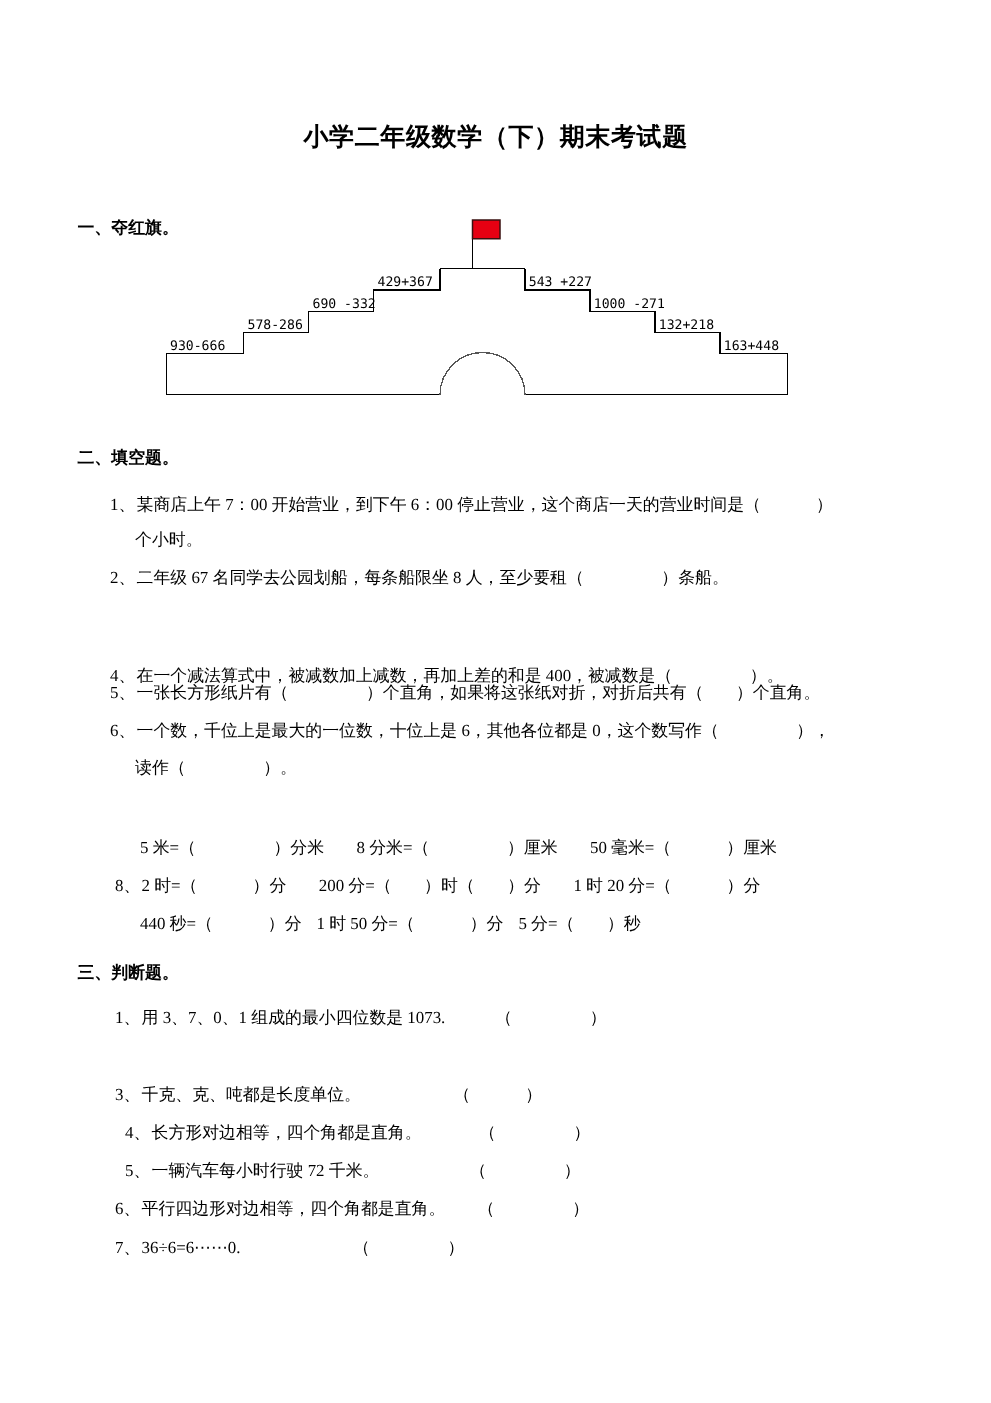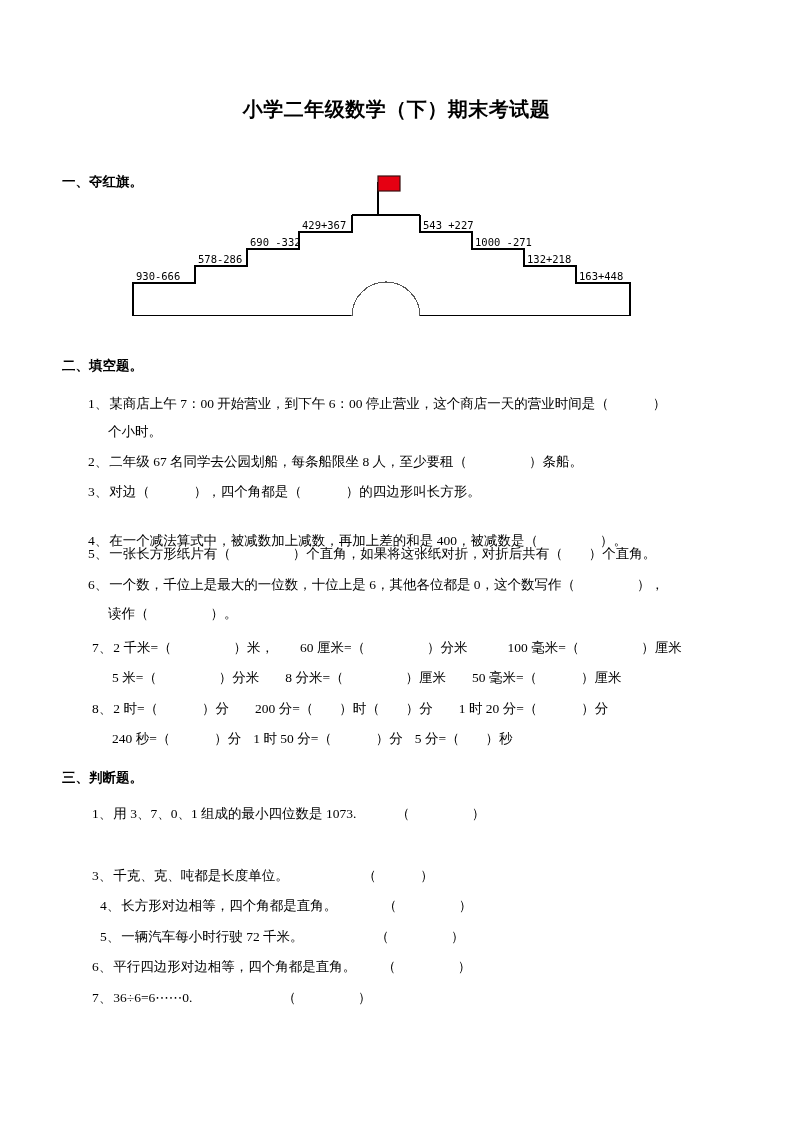--- a/index.html
+++ b/index.html
@@ -128,53 +128,47 @@
     <span class="num">1、</span><span>某商店上午 7：00 开始营业，到下午 6：00 停止营业，这个商店一天的营业时间是（</span><span class="blank-md"></span><span>）</span>
   </div>
   <div class="q" style="left:108px; top:424px;">
     <span>个小时。</span>
   </div>
 
   <div class="q" style="left:88px; top:454px;">
     <span class="num">2、</span><span>二年级 67 名同学去公园划船，每条船限坐 8 人，至少要租（</span><span class="blank-lg"></span><span>）条船。</span>
   </div>
 
-  <div class="q" style="left:88px; top:484px;">
-    <span class="num">3、</span><span>对边（</span><span class="blank-md"></span><span>），四个角都是（</span><span class="blank-md"></span><span>）的四边形叫长方形。</span>
-  </div>
 
   <div class="q" style="left:88px; top:515px;margin-top:18px;">
     <span class="num">4、</span><span>在一个减法算式中，被减数加上减数，再加上差的和是 400，被减数是（</span><span class="blank-lg"></span><span>）。</span>
   </div>
 
   <div class="q" style="left:88px; top:546px;">
     <span class="num">5、</span><span>一张长方形纸片有（</span><span class="blank-lg"></span><span>）个直角，如果将这张纸对折，对折后共有（</span><span class="blank-sm"></span><span>）个直角。</span>
   </div>
 
   <div class="q" style="left:88px; top:577px;">
     <span class="num">6、</span><span>一个数，千位上是最大的一位数，十位上是 6，其他各位都是 0，这个数写作（</span><span class="blank-lg"></span><span>），</span>
   </div>
   <div class="q" style="left:108px; top:606px;">
     <span>读作（</span><span class="blank-lg"></span><span>）。</span>
   </div>
 
-  <div class="q" style="left:92px; top:640px;">
-    <span class="num">7、</span><span>2 千米=（</span><span class="blank-lg"></span><span>）米，</span><span class="gap-md"></span><span>60 厘米=（</span><span class="blank-lg"></span><span>）分米</span><span class="gap-lg"></span><span>100 毫米=（</span><span class="blank-lg"></span><span>）厘米</span>
-  </div>
 
   <div class="q" style="left:112px; top:670px;">
     <span>5 米=（</span><span class="blank-lg"></span><span>）分米</span><span class="gap-md"></span><span>8 分米=（</span><span class="blank-lg"></span><span>）厘米</span><span class="gap-md"></span><span>50 毫米=（</span><span class="blank-md"></span><span>）厘米</span>
   </div>
 
   <div class="q" style="left:92px; top:701px;">
     <span class="num">8、</span><span>2 时=（</span><span class="blank-md"></span><span>）分</span><span class="gap-md"></span><span>200 分=（</span><span class="blank-sm"></span><span>）时（</span><span class="blank-sm"></span><span>）分</span><span class="gap-md"></span><span>1 时 20 分=（</span><span class="blank-md"></span><span>）分</span>
   </div>
 
   <div class="q" style="left:112px; top:731px;">
-    <span>240 秒=（</span><span class="blank-md"></span><span>）分</span><span class="gap-sm"></span><span>1 时 50 分=（</span><span class="blank-md"></span><span>）分</span><span class="gap-sm"></span><span>5 分=（</span><span class="blank-sm"></span><span>）秒</span>
+    <span>440 秒=（</span><span class="blank-md"></span><span>）分</span><span class="gap-sm"></span><span>1 时 50 分=（</span><span class="blank-md"></span><span>）分</span><span class="gap-sm"></span><span>5 分=（</span><span class="blank-sm"></span><span>）秒</span>
   </div>
 
   <div class="section-head" id="sec3-head">三、判断题。</div>
 
   <div class="q" style="left:92px; top:806px;">
     <span class="num">1、</span><span>用 3、7、0、1 组成的最小四位数是 1073.</span><span class="gap-lg"></span><span>（</span><span class="blank-lg"></span><span>）</span>
   </div>
 
 
   <div class="q" style="left:92px; top:868px;">

